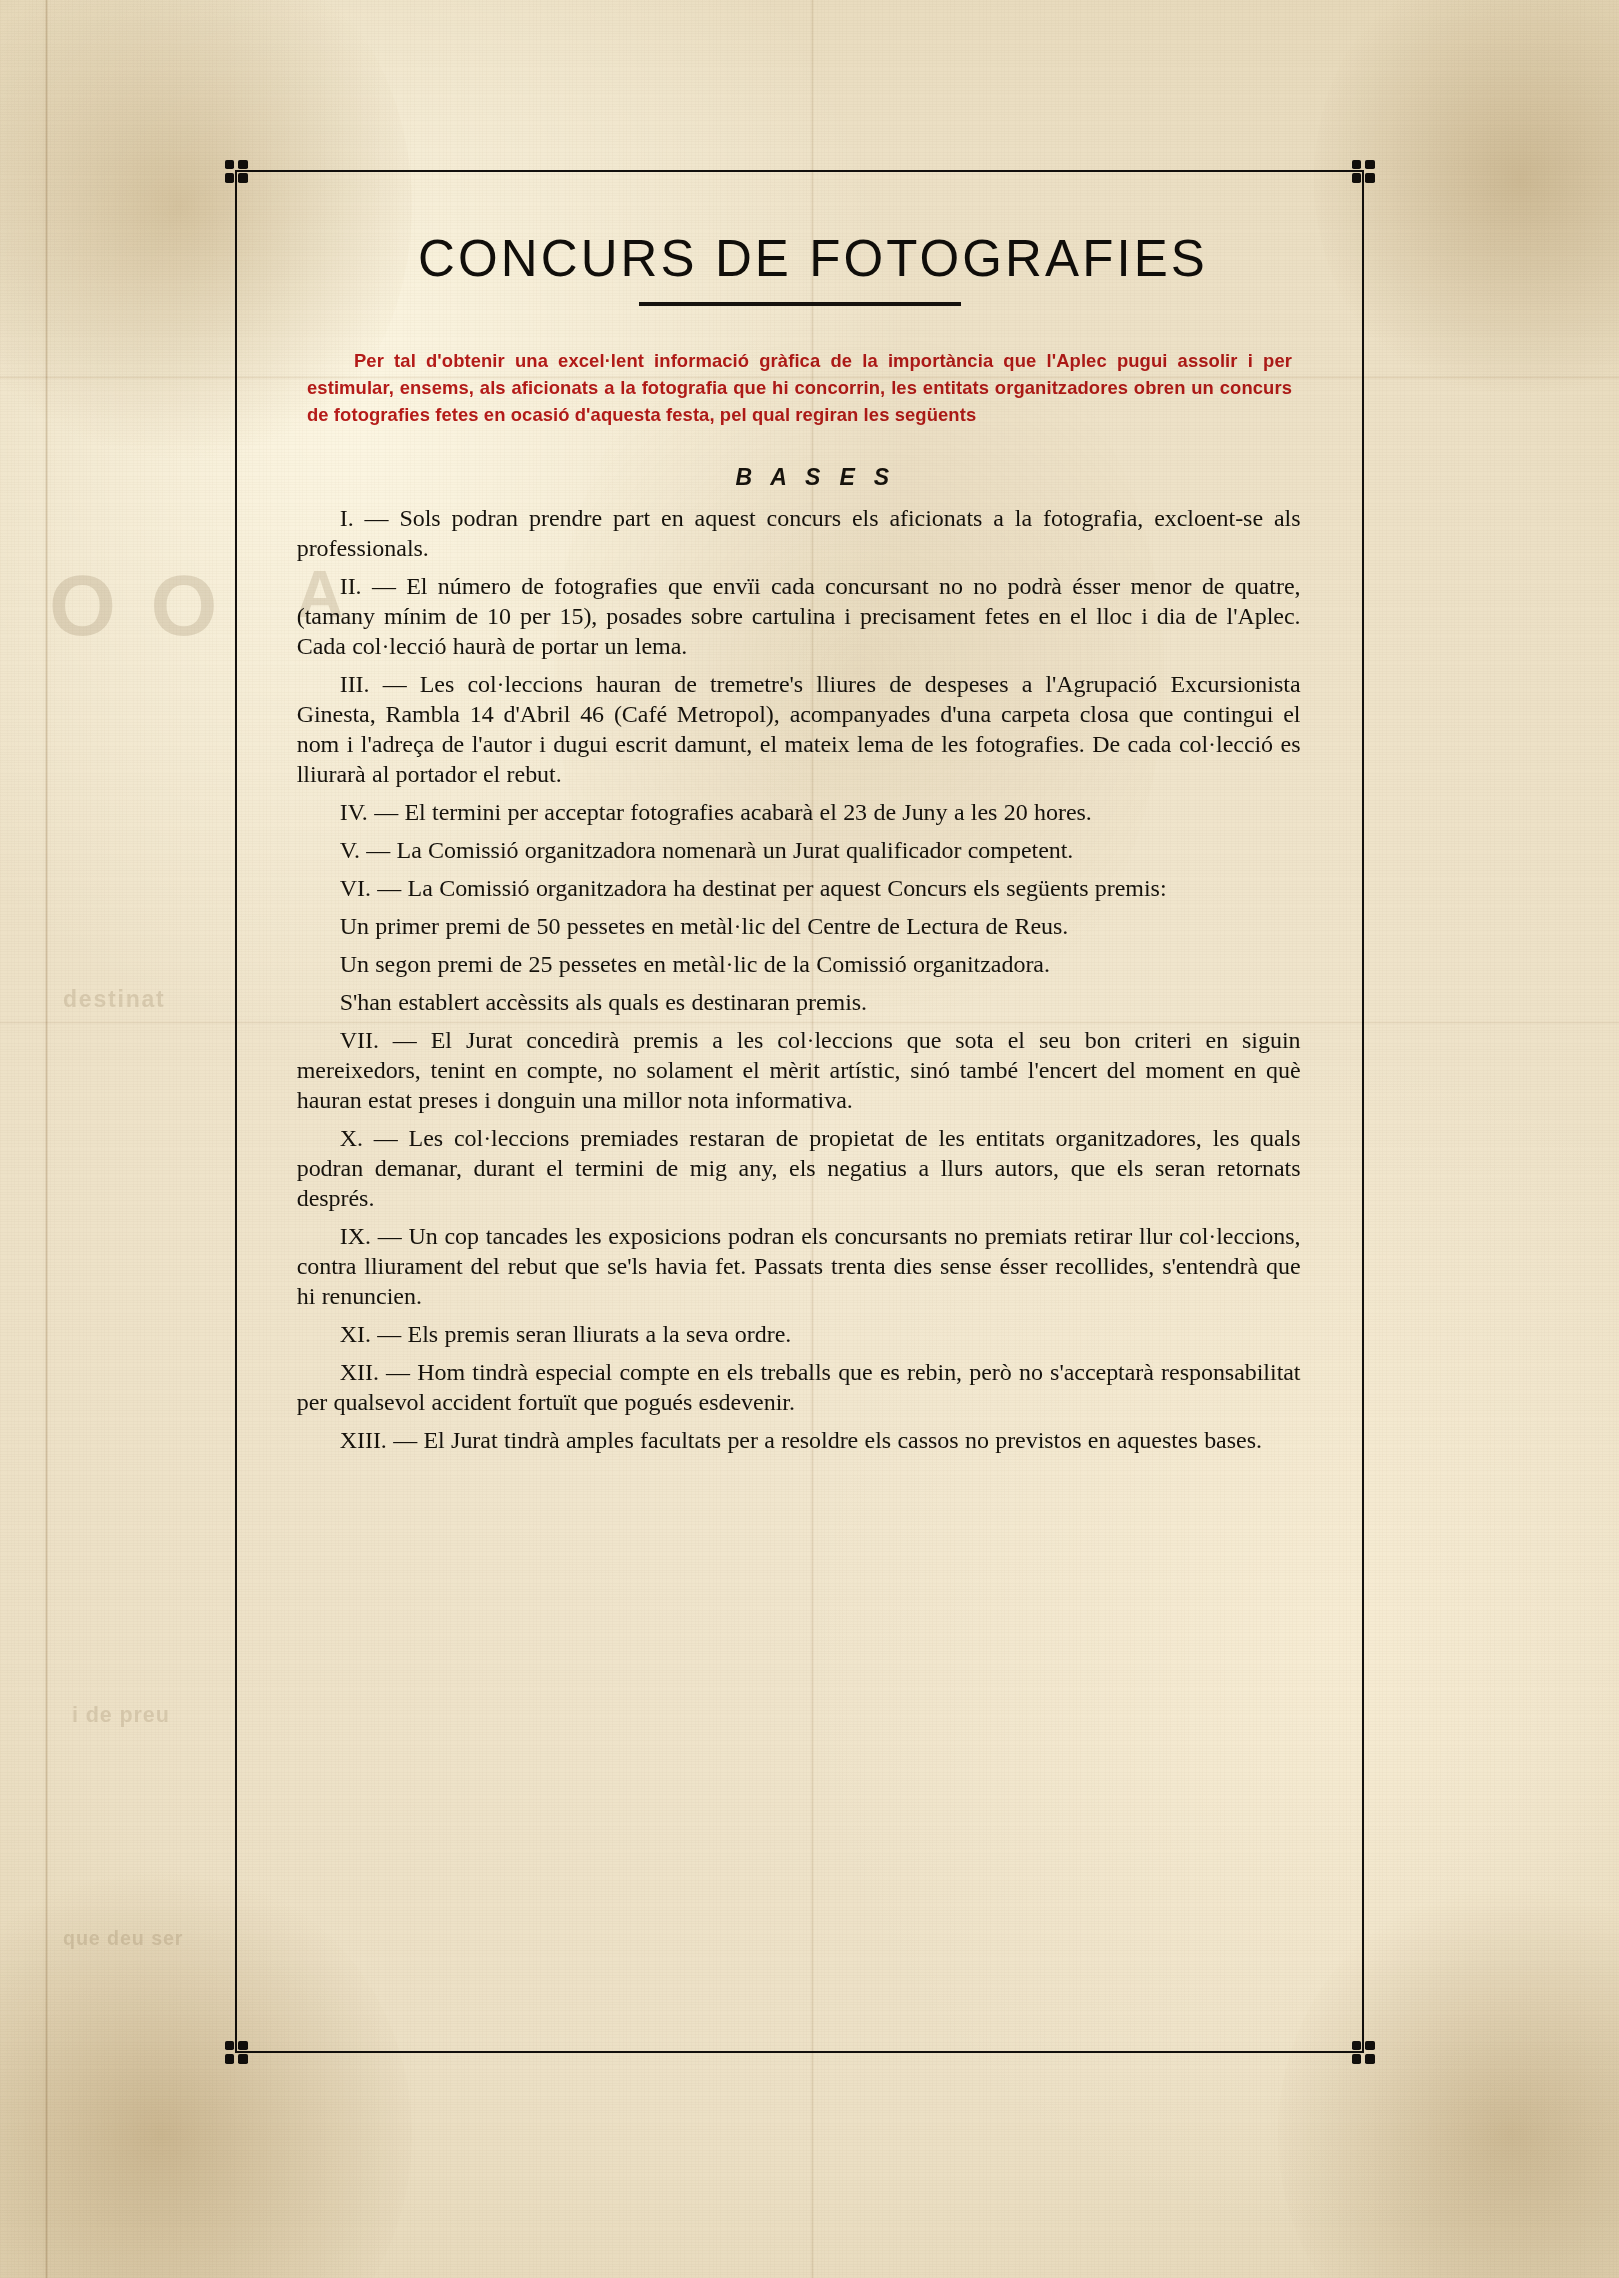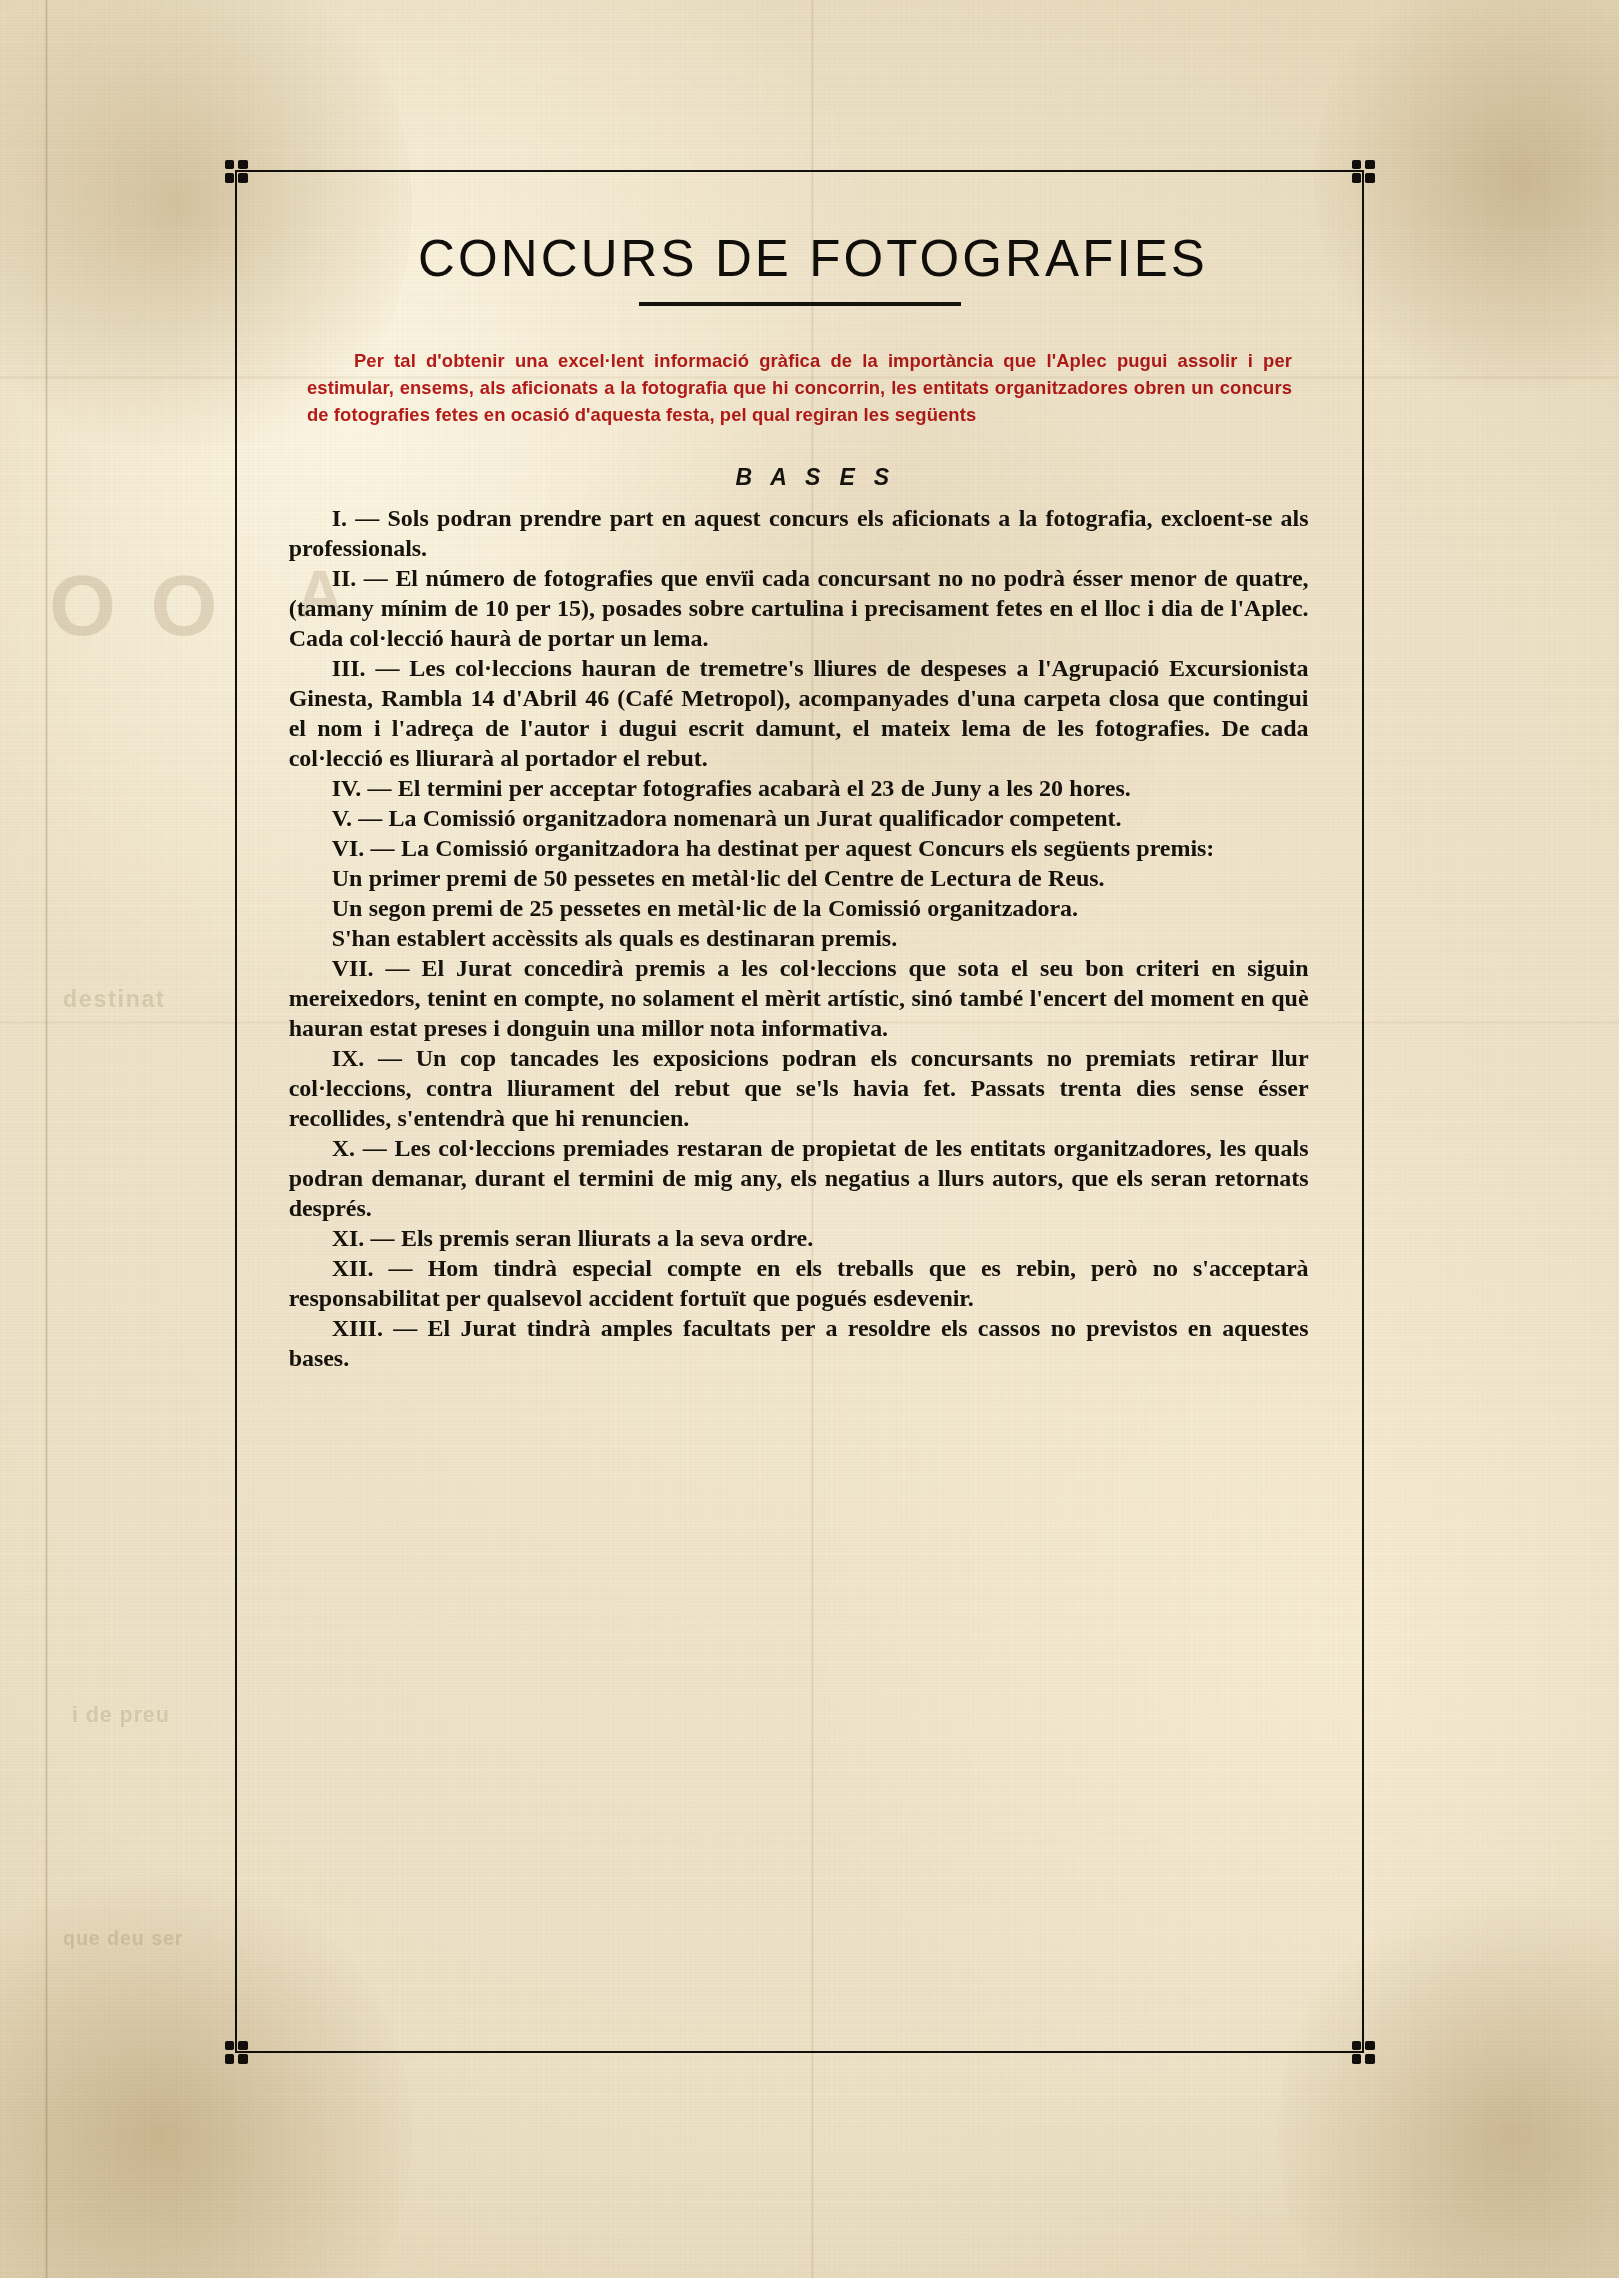--- a/index.html
+++ b/index.html
@@ -99,24 +99,23 @@
     font-style:italic;
   }
   #clauses{
     font-size:24px;
     line-height:30px;
     text-align:justify;
     margin:0 21.5px 0 19.7px;
     letter-spacing:-0.04px;
   }
   #clauses p{
-    margin:0;
+    margin:8px;
     text-indent:43px;
     word-spacing:0.4px;
-    font-weight:bold;
   }
   #clauses p.nodash{text-indent:43px;}
 </style>
 </head>
 <body>
 
 <div id="paper"></div>
 <div id="grain"></div>
 
 <div class="stain s1"></div>
@@ -176,21 +175,21 @@
     <p>I. — Sols podran prendre part en aquest concurs els aficionats a la fotografia, excloent-se als professionals.</p>
     <p>II. — El número de fotografies que envïi cada concursant no no podrà ésser menor de quatre, (tamany mínim de 10 per 15), posades sobre cartulina i precisament fetes en el lloc i dia de l'Aplec. Cada col·lecció haurà de portar un lema.</p>
     <p>III. — Les col·leccions hauran de tremetre's lliures de despeses a l'Agrupació Excursionista Ginesta, Rambla 14 d'Abril 46 (Café Metropol), acompanyades d'una carpeta closa que contingui el nom i l'adreça de l'autor i dugui escrit damunt, el mateix lema de les fotografies. De cada col·lecció es lliurarà al portador el rebut.</p>
     <p>IV. — El termini per acceptar fotografies acabarà el 23 de Juny a les 20 hores.</p>
     <p>V. — La Comissió organitzadora nomenarà un Jurat qualificador competent.</p>
     <p>VI. — La Comissió organitzadora ha destinat per aquest Concurs els següents premis:</p>
     <p class="nodash">Un primer premi de 50 pessetes en metàl·lic del Centre de Lectura de Reus.</p>
     <p class="nodash">Un segon premi de 25 pessetes en metàl·lic de la Comissió organitzadora.</p>
     <p class="nodash">S'han establert accèssits als quals es destinaran premis.</p>
     <p>VII. — El Jurat concedirà premis a les col·leccions que sota el seu bon criteri en siguin mereixedors, tenint en compte, no solament el mèrit artístic, sinó també l'encert del moment en què hauran estat preses i donguin una millor nota informativa.</p>
+    <p>X. — Les col·leccions premiades restaran de propietat de les entitats organitzadores, les quals podran demanar, durant el termini de mig any, els negatius a llurs autors, que els seran retornats després.</p>
     <p>IX. — Un cop tancades les exposicions podran els concursants no premiats retirar llur col·leccions, contra lliurament del rebut que se'ls havia fet. Passats trenta dies sense ésser recollides, s'entendrà que hi renuncien.</p>
-    <p>X. — Les col·leccions premiades restaran de propietat de les entitats organitzadores, les quals podran demanar, durant el termini de mig any, els negatius a llurs autors, que els seran retornats després.</p>
     <p>XI. — Els premis seran lliurats a la seva ordre.</p>
     <p>XII. — Hom tindrà especial compte en els treballs que es rebin, però no s'acceptarà responsabilitat per qualsevol accident fortuït que pogués esdevenir.</p>
     <p>XIII. — El Jurat tindrà amples facultats per a resoldre els cassos no previstos en aquestes bases.</p>
   </div>
 
 </div>
 
 
 </body></html>

